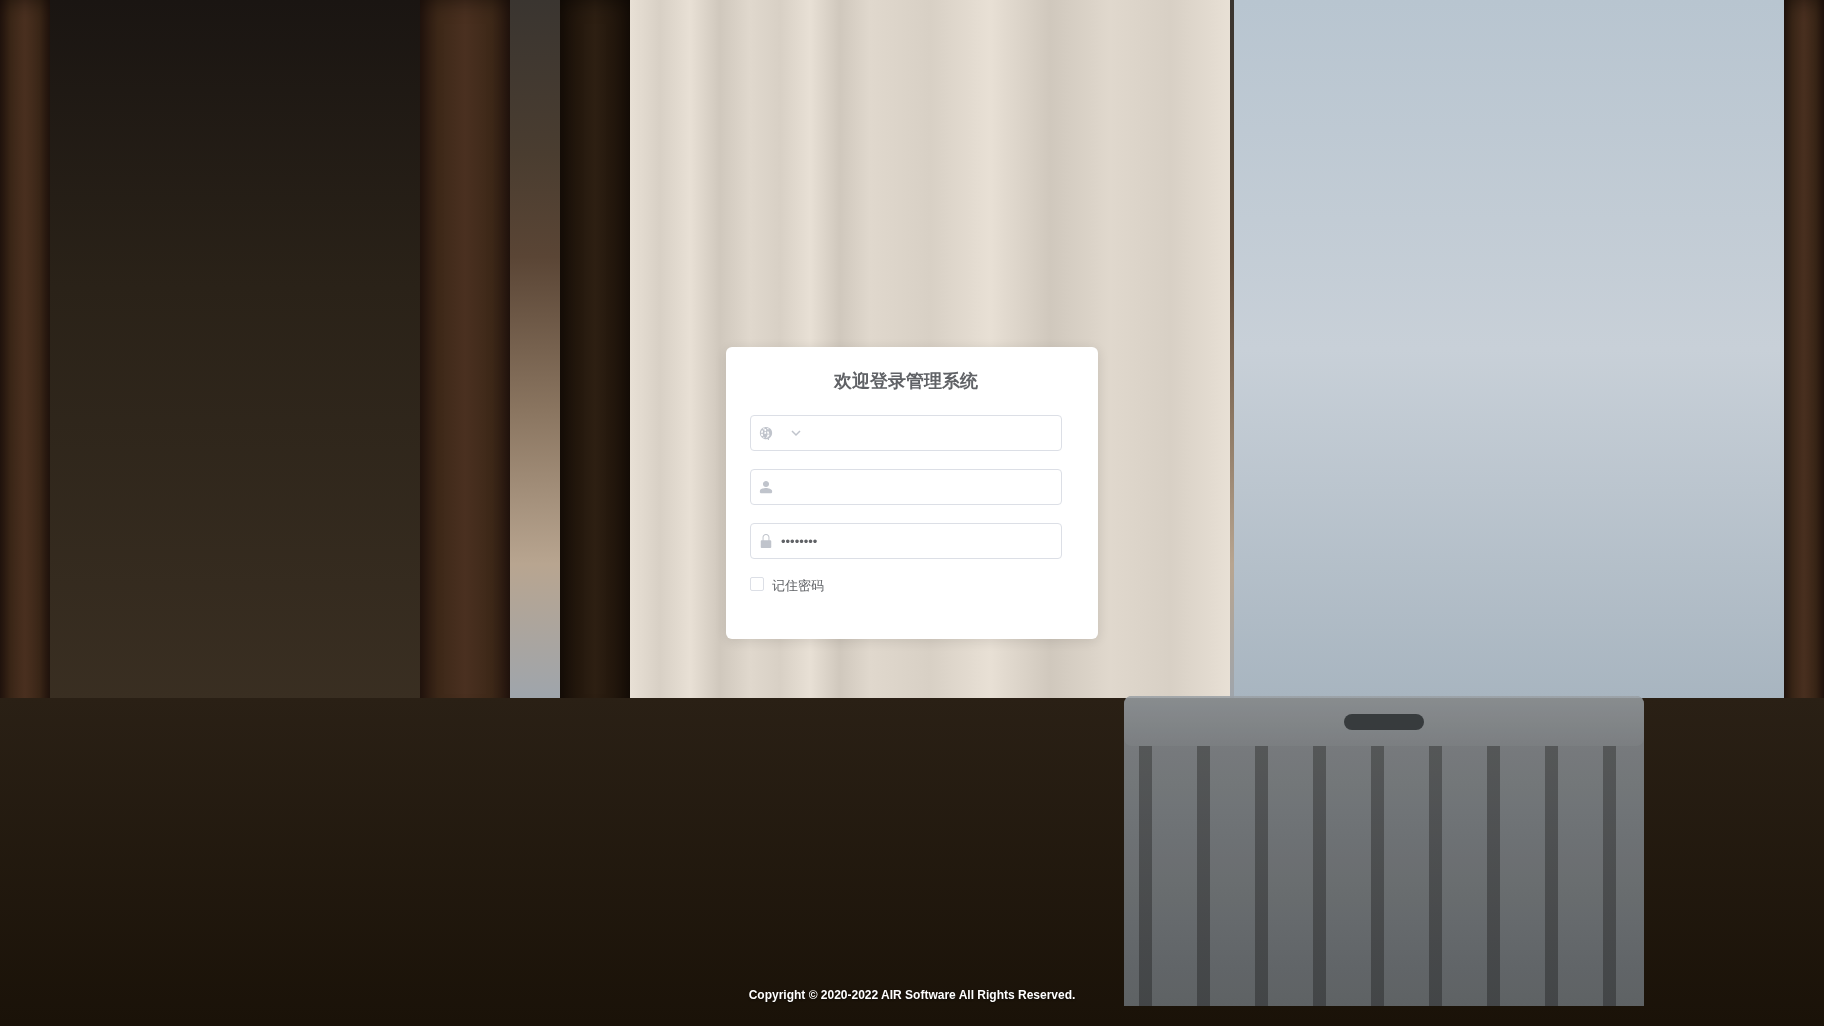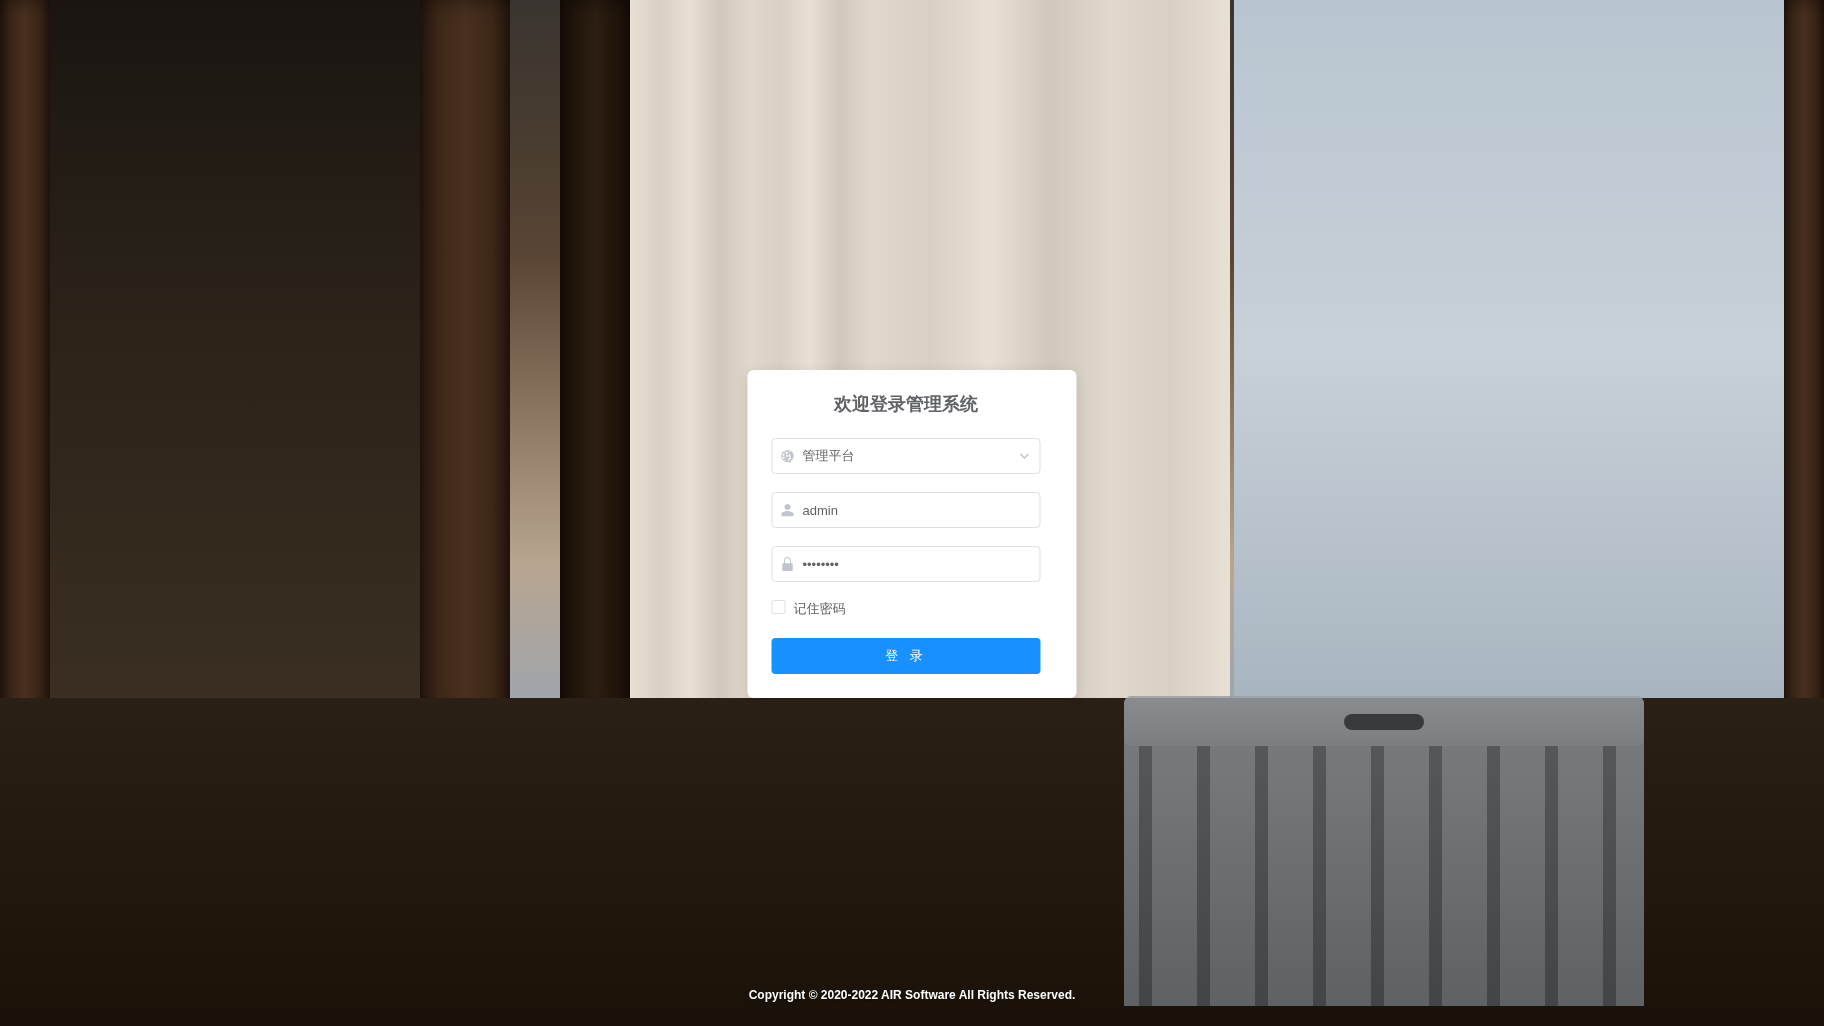--- a/index.html
+++ b/index.html
@@ -153,27 +153,26 @@
       height: 16px;
       background: #3a4045;
       border-radius: 8px;
     }
     
     .login-card {
       position: absolute;
       left: 50%;
       top: 347px;
       transform: translateX(-50%);
-      width: 329px;
+      width: 372px;
       background: #ffffff;
       border-radius: 6px;
       padding: 22px 36px 24px 24px;
       z-index: 10;
       box-shadow: 0 2px 12px rgba(0,0,0,0.1);
-      margin-top: 23px;
     }
     
     .login-title {
       font-size: 18px;
       font-weight: 600;
       color: #606266;
       text-align: center;
       margin-bottom: 22px;
     }
     
@@ -321,54 +320,49 @@
   <div class="login-title">欢迎登录管理系统</div>
 
   <div class="form-item">
     <div class="input-wrapper select-wrapper">
       <span class="input-icon">
         <svg viewBox="0 0 1024 1024">
             <path d="M512 64C264.6 64 64 264.6 64 512s200.6 448 448 448 448-200.6 448-448S759.4 64 512 64zm0 820c-205.4 0-372-166.6-372-372s166.6-372 372-372 372 166.6 372 372-166.6 372-372 372zm-88-532h-48c-4.4 0-8 3.6-8 8v304c0 4.4 3.6 8 8 8h48c4.4 0 8-3.6 8-8V360c0-4.4-3.6-8-8-8zm224 0h-48c-4.4 0-8 3.6-8 8v304c0 4.4 3.6 8 8 8h48c4.4 0 8-3.6 8-8V360c0-4.4-3.6-8-8-8z" opacity="0"></path>
             <path d="M854.4 800.9c.2-.3.5-.6.7-.9C920.6 722.1 960 621.7 960 512s-39.4-210.1-104.8-288c-.2-.3-.5-.5-.7-.8-1.1-1.3-2.1-2.5-3.2-3.7-.4-.5-.8-.9-1.2-1.4l-4.1-4.7-.1-.1c-1.5-1.7-3.1-3.4-4.6-5.1l-.1-.1c-3.2-3.4-6.4-6.8-9.7-10.1l-.1-.1-4.8-4.8-.3-.3c-1.5-1.5-3-2.9-4.5-4.3-.5-.5-1-1-1.6-1.5-1-1-2-1.9-3-2.8-.3-.3-.7-.6-1-1C736.4 109.2 629.5 64 512 64s-224.4 45.2-304.3 119.2c-.3.3-.7.6-1 1-1 .9-2 1.9-3 2.9-.5.5-1 1-1.6 1.5-1.5 1.4-3 2.9-4.5 4.3l-.3.3-4.8 4.8-.1.1c-3.3 3.3-6.5 6.7-9.7 10.1l-.1.1c-1.6 1.7-3.1 3.4-4.6 5.1l-.1.1c-1.4 1.5-2.8 3.1-4.1 4.7-.4.5-.8.9-1.2 1.4-1.1 1.2-2.1 2.5-3.2 3.7-.2.3-.5.5-.7.8C103.4 301.9 64 402.3 64 512s39.4 210.1 104.8 288c.2.3.5.6.7.9l3.1 3.7c.4.5.8.9 1.2 1.4l4.1 4.7c0 .1.1.1.1.2 1.5 1.7 3 3.4 4.6 5l.1.1c3.2 3.4 6.4 6.8 9.6 10.1l.1.1c1.6 1.6 3.1 3.2 4.7 4.7l.3.3c3.3 3.3 6.7 6.5 10.1 9.6 80.1 74 187 119.2 304.5 119.2s224.4-45.2 304.3-119.2c3.4-3.1 6.8-6.3 10.1-9.6l.3-.3c1.6-1.6 3.2-3.1 4.7-4.7l.1-.1c3.3-3.3 6.5-6.7 9.6-10.1l.1-.1c1.5-1.7 3.1-3.3 4.6-5 0-.1.1-.1.1-.2 1.4-1.5 2.8-3.1 4.1-4.7.4-.5.8-.9 1.2-1.4 1-1.2 2.1-2.5 3.1-3.7zM512 128c86 0 163.8 33.5 221.7 88.2-26 12.4-55.5 22.8-88.3 30.8-25.3-53.7-58.8-96.8-97.6-119-11.6 0-23.4.1-35.3.5-.3-.1-.2-.3-.5-.5zm-253.5 88.9C316.4 162.8 394.6 128 480 128h.9c-11.7 0-23.5.1-35.3.5-39 22.3-72.6 65.6-98 119.5-32.6-7.9-62-18.3-88.1-30.6zm-120.8 277c3.9-72 30.1-138.2 71.9-191.8 27.3 14.3 58.5 26.1 92.6 35.2-10.8 48.6-17 101.4-17.9 156.6H137.7zm71.6 257.7c-41.9-53.6-68.1-119.9-71.9-192h147.4c.9 55.5 7.1 108.4 18 157.1-34.2 9.1-65.6 21-93.1 35.3zm59.1 56.8c25.9-12.2 55-22.4 87.3-30.3 25.3 53.5 58.7 96.5 97.4 118.7-70.2-4-134.3-36.6-184.7-88.4zM480 896c-.3 0-.6 0-.9-.1 39-22.2 72.6-65.4 98-119.2 32.4 7.9 61.6 18.1 87.6 30.3C614.2 859.5 550.3 892 480 896h.9c-.3 0-.6.1-.9.1zm105.6-118.9c16.3-43.2 27.2-93.1 31.2-147.1H765c-3.9 72.1-30.2 138.4-72.1 192-27.5-14.3-58.9-26.2-93.2-35.3-1.6 3.4-3.2 6.8-4.9 10.1zm31.2-211.1c-4-54.1-15-104.1-31.3-147.4 34.3-9.1 65.8-21 93.3-35.3 42 53.7 68.3 120 72.1 192.1H616.8zm-232.8 0c4-54.2 15-104.3 31.4-147.7 32.8 6.1 67.8 9.5 104.1 9.7V566H384zm135.5-202c-36.3.2-71.3 3.6-104.1 9.7-16.4-43.4-27.4-93.5-31.4-147.7h135.5v138zm0 404c-36.3-.2-71.3-3.5-104-9.6 16.3 43.2 27.3 93.2 31.3 147.2H519.5V768zm135.5 137.6c-4 54-14.9 103.9-31.2 147.1 32.7-6.1 67.6-9.4 103.9-9.6V768h-72.7z"></path>
           </svg>
       </span>
-      <span class="select-value">管理平台</span>
       <span class="select-arrow">
         <svg viewBox="0 0 12 12">
             <polyline points="2,4 6,8 10,4"></polyline>
           </svg>
       </span>
     </div>
   </div>
 
   <div class="form-item">
     <div class="input-wrapper">
       <span class="input-icon">
         <svg viewBox="0 0 1024 1024">
             <path d="M512 512c123.7 0 224-100.3 224-224S635.7 64 512 64 288 164.3 288 288s100.3 224 224 224zm0 64c-149.5 0-448 74.8-448 224v96c0 35.3 28.7 64 64 64h768c35.3 0 64-28.7 64-64v-96c0-149.2-298.5-224-448-224z"></path>
           </svg>
       </span>
-      <input type="text" class="form-input" value="admin" style="">
     </div>
   </div>
 
   <div class="form-item">
     <div class="input-wrapper">
       <span class="input-icon">
         <svg viewBox="0 0 1024 1024">
             <path d="M832 464h-68V240c0-132.5-107.5-240-240-240H500c-132.5 0-240 107.5-240 240v224h-68c-35.3 0-64 28.7-64 64v432c0 35.3 28.7 64 64 64h640c35.3 0 64-28.7 64-64V528c0-35.3-28.7-64-64-64zM332 240c0-92.8 75.2-168 168-168h24c92.8 0 168 75.2 168 168v224H332V240z"></path>
           </svg>
       </span>
       <input type="password" class="form-input" value="password" style="">
     </div>
   </div>
 
   <div class="checkbox-wrapper">
     <span class="checkbox-box"></span>
     <span class="checkbox-label">记住密码</span>
   </div>
 
-  <button class="login-button">
-    <span>登 录</span>
-  </button>
 </div>
 
 <div class="footer">Copyright © 2020-2022 AIR Software All Rights Reserved.</div>
 
 </body></html>

